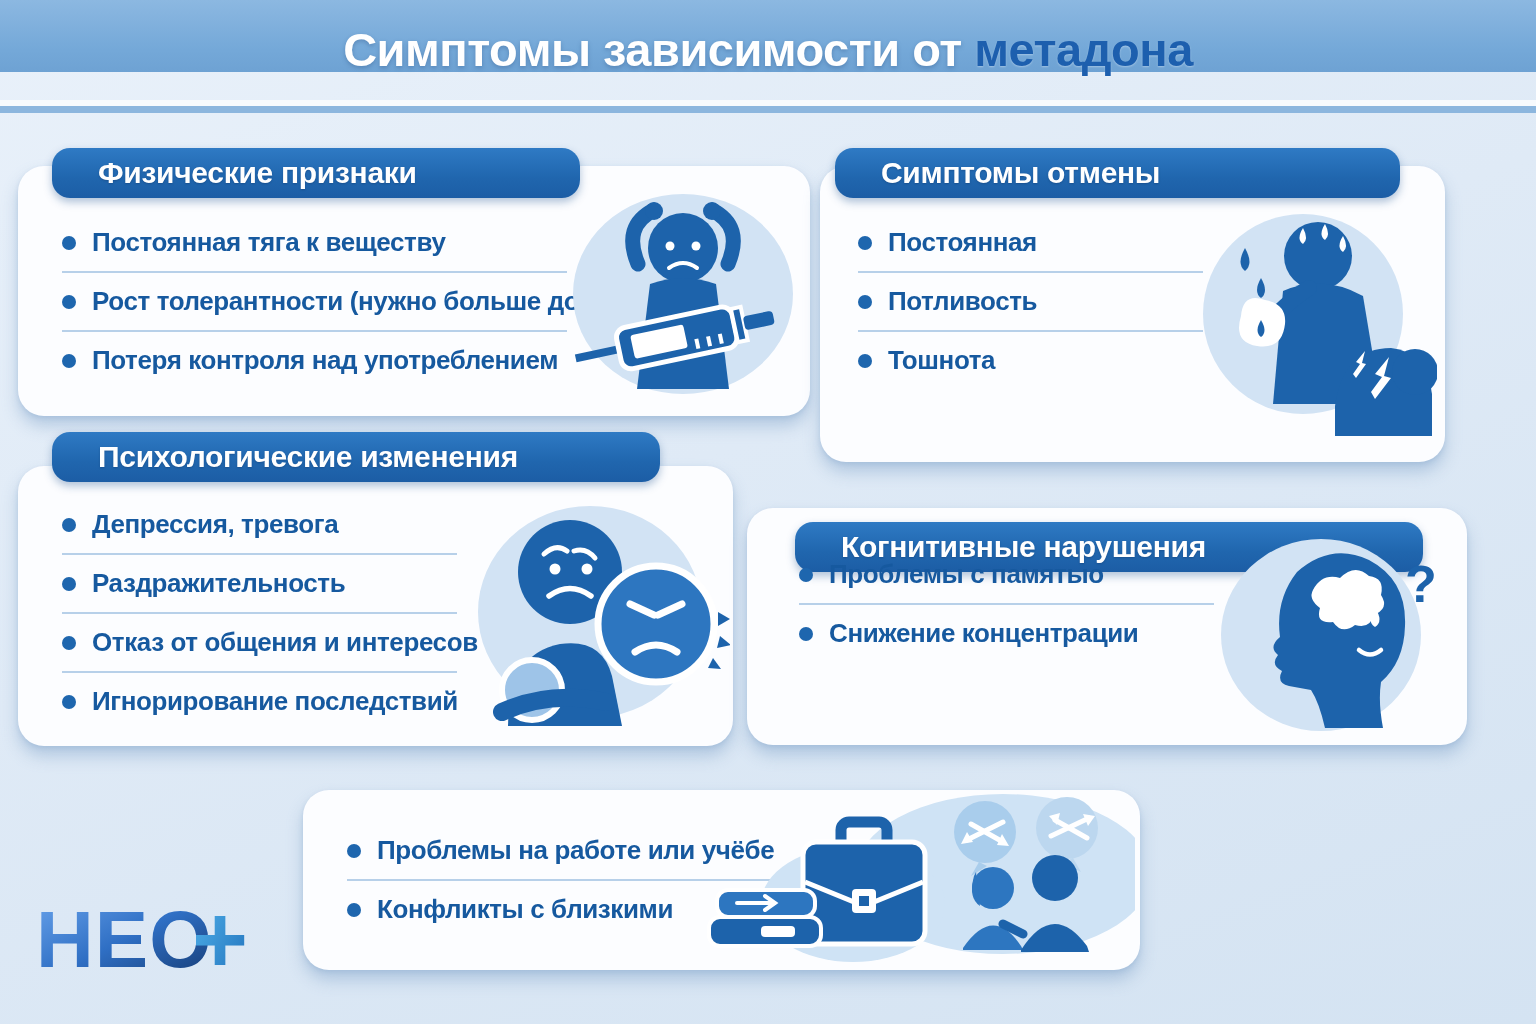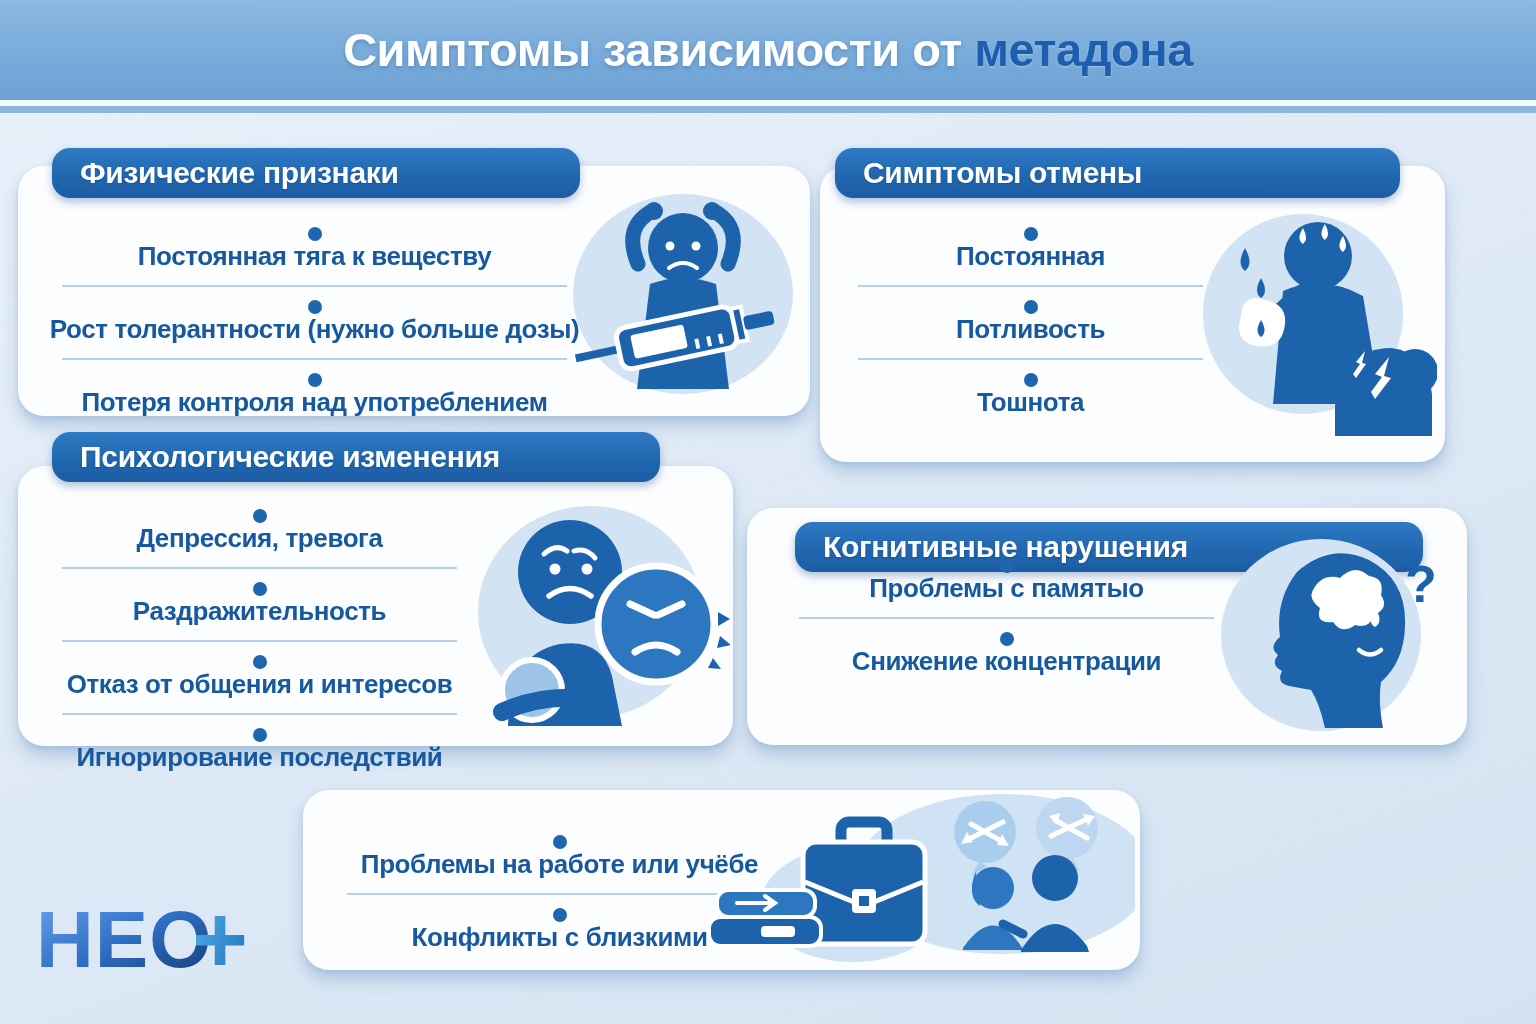--- a/index.html
+++ b/index.html
@@ -2,38 +2,38 @@
 <html><head>
 <meta charset="utf-8">
 <style>
   html,body{margin:0;padding:0;}
   .canvas{
     position:relative;width:1536px;height:1024px;overflow:hidden;
     font-family:"Liberation Sans",sans-serif;
     background:linear-gradient(160deg,#e9f1fa 0%,#dfeaf6 45%,#d4e3f2 100%);
   }
   
-  .banner{position:absolute;left:0;top:0;width:1536px;height:100px;
+  .banner{position:absolute;left:0;top:0;width:1536px;height:72px;
     background:linear-gradient(180deg,#8cb8e1 0%,#74a8d8 70%,#6ea2d3 100%);}
   .banner h1{margin:0;text-align:center;line-height:100px;font-size:47px;font-weight:bold;
     color:#ffffff;letter-spacing:-0.5px;text-shadow:0 2px 4px rgba(50,90,140,.4);}
   .banner .accent{color:#1d5fae;text-shadow:0 1px 2px rgba(255,255,255,.35);}
   .stripe-white{position:absolute;left:0;top:100px;width:1536px;height:6px;background:#f7fafd;}
   .stripe-blue{position:absolute;left:0;top:106px;width:1536px;height:7px;background:#8cb6de;}
   
   .card{position:absolute;background:#fcfdff;border-radius:26px;
     box-shadow:0 10px 16px rgba(125,160,200,.45),0 2px 4px rgba(125,160,200,.25);}
   .pill{position:absolute;height:50px;border-radius:18px;
     background:linear-gradient(180deg,#2f7ac4 0%,#2066ae 60%,#1c5da5 100%);
     box-shadow:0 4px 9px rgba(30,80,140,.35);}
-  .pill span{display:block;line-height:50px;padding-left:28px;font-size:30px;font-weight:bold;
+  .pill span{display:block;line-height:50px;padding-left:46px;font-size:30px;font-weight:bold;
     color:#ffffff;letter-spacing:-0.3px;text-shadow:0 1px 2px rgba(20,60,110,.45);}
   .items{position:absolute;list-style:none;margin:0;padding:0;}
-  .items li{display:flex;align-items:center;padding:13px 0;
-    border-bottom:2px solid #b7d0e9;flex-direction:column;}
+  .items li{display:flex;align-items:center;gap:16px;padding:13px 0;
+    border-bottom:2px solid #b7d0e9;}
   .items li:last-child{border-bottom:none;}
   .dot{width:14px;height:14px;border-radius:50%;background:#1e66ae;flex:none;}
   .items .txt{font-size:26px;font-weight:bold;color:#16599f;letter-spacing:-0.4px;white-space:nowrap;}
   .illus{position:absolute;}
   
   .logo{position:absolute;left:34px;top:893px;}
 </style>
 </head>
 <body>
 

